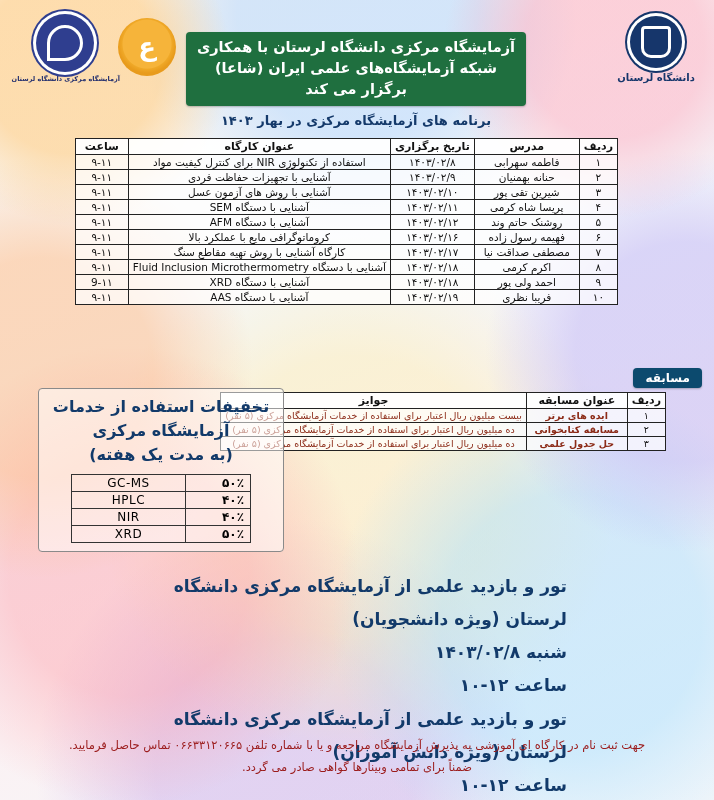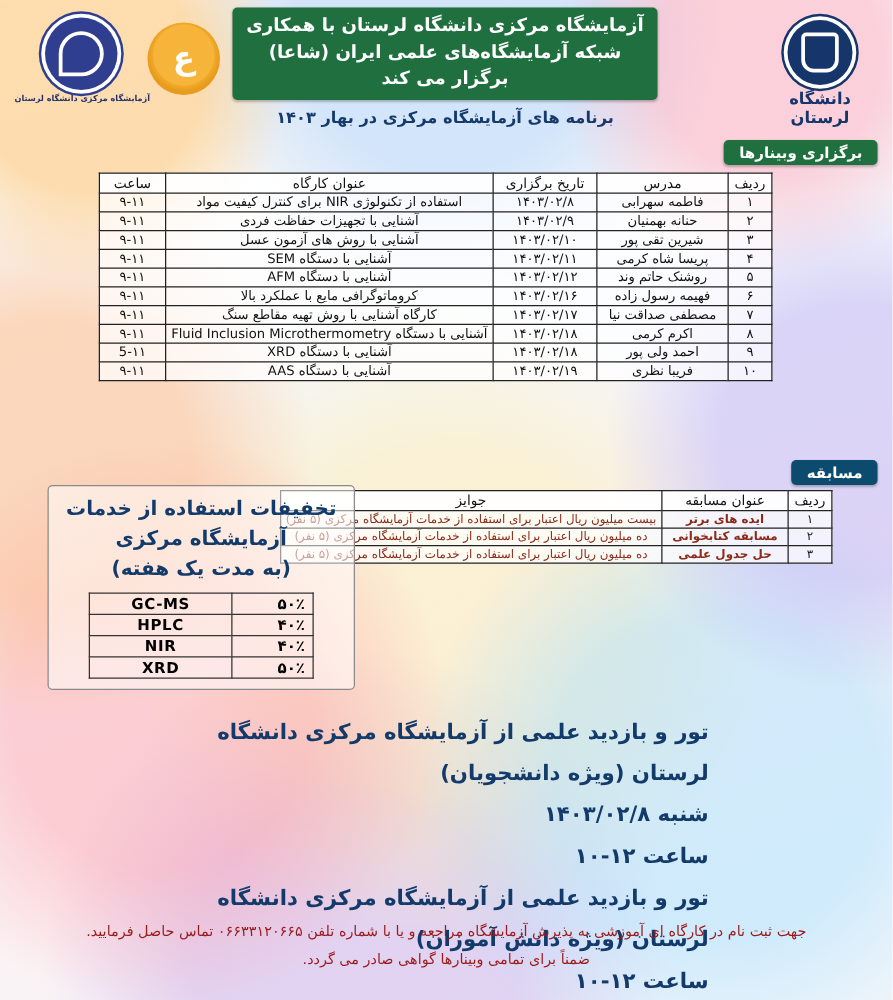--- a/index.html
+++ b/index.html
@@ -44,23 +44,23 @@
   .logo-right{position:absolute;right:12px;top:10px;width:92px;text-align:center;}
   .logo-right .seal{
     width:52px;height:52px;border-radius:50%;
     background:#16366b;margin:0 auto;position:relative;
     box-shadow:0 0 0 3px #fff,0 0 0 5px #16366b;
   }
   .logo-right .seal:before{
     content:"";position:absolute;left:50%;top:50%;transform:translate(-50%,-50%);
     width:24px;height:26px;border:3px solid #fff;border-radius:4px 4px 10px 10px;
   }
-  .logo-right .cap{font-size:13px;color:#16366b;margin-top:4px;font-weight:bold;}
-
-  .title-wrap{position:absolute;left:186px;top:0;width:340px;text-align:center;}
+  .logo-right .cap{font-size:10px;color:#16366b;margin-top:4px;font-weight:bold;}
+
+  .title-wrap{position:absolute;left:186px;top:26px;width:340px;text-align:center;}
   .title-main{
     background:#1f6f3f;color:#fff;border-radius:4px;
     padding:5px 8px 6px;font-size:14.5px;font-weight:bold;line-height:1.45;
     box-shadow:0 1px 2px rgba(0,0,0,.25);
   }
   .title-sub{
     margin-top:7px;color:#153a6b;font-size:13px;font-weight:bold;
   }
 
   
@@ -70,21 +70,21 @@
   }
   .tag-webinar{right:12px;top:112px;background:#1f6f3f;}
   .tag-contest{right:12px;top:368px;background:#0c4a6e;}
 
   
   .tbl{
     position:absolute;border-collapse:collapse;background:rgba(255,255,255,.72);
     font-size:10.5px;color:#111;
   }
   .tbl th,.tbl td{border:1px solid #222;padding:1px 4px;text-align:center;white-space:nowrap;}
-  .tbl th{font-weight:normal;background:rgba(255,255,255,.8);font-size:11px;}
+  .tbl th{font-weight:bold;background:rgba(255,255,255,.8);font-size:11px;}
 
   #webinar-table{right:96px;top:138px;}
   #webinar-table td.c-title{text-align:center;}
   #webinar-table .col-row{width:26px;}
   #webinar-table .col-sp{width:96px;margin-left:36px;}
   #webinar-table .col-date{width:74px;}
   #webinar-table .col-title{width:218px;}
   #webinar-table .col-time{width:44px;}
 
   
@@ -98,21 +98,21 @@
   
   .discount{
     position:absolute;right:430px;top:388px;width:228px;
     background:rgba(255,255,255,.55);border:1px solid #8a8a8a;border-radius:4px;
     padding:6px 8px 8px;text-align:center;
   }
   .discount .d-title{font-size:16px;font-weight:bold;color:#123a6a;line-height:1.5;}
   .discount table{margin:7px auto 0;border-collapse:collapse;width:180px;font-size:12px;}
   .discount td{border:1px solid #333;padding:1px 6px;}
   .discount td.val{width:52px;text-align:right;font-weight:bold;}
-  .discount td.nm{text-align:center;font-weight:bold;letter-spacing:.5px;}
+  .discount td.nm{text-align:center;font-weight:normal;letter-spacing:.5px;}
 
   
   .tour{
     position:absolute;left:50%;transform:translateX(-50%);top:570px;width:420px;
     text-align:right;color:#123a6a;font-size:17px;font-weight:bold;line-height:1.95;
   }
 
   
   .footer{
     position:absolute;left:0;top:735px;width:714px;text-align:center;
@@ -139,21 +139,20 @@
       <div class="title-main">آزمایشگاه مرکزی دانشگاه لرستان با همکاری شبکه آزمایشگاه‌های علمی ایران (شاعا) برگزار می کند</div>
       <div class="title-sub">برنامه های آزمایشگاه مرکزی در بهار ۱۴۰۳</div>
     </div>
 
     <div class="logo-right">
       <div class="seal"></div>
       <div class="cap">دانشگاه لرستان</div>
     </div>
   </div>
 
-  <div class="tag tag-webinar">برگزاری وبینارها</div>
 
   <table class="tbl" id="webinar-table">
     <thead>
       <tr>
         <th class="col-row">ردیف</th>
         <th class="col-sp">مدرس</th>
         <th class="col-date">تاریخ برگزاری</th>
         <th class="col-title">عنوان کارگاه</th>
         <th class="col-time">ساعت</th>
       </tr>
@@ -213,21 +212,21 @@
           <td>اکرم کرمی</td>
           <td>۱۴۰۳/۰۲/۱۸</td>
           <td class="c-title">آشنایی با دستگاه Fluid Inclusion Microthermometry</td>
           <td>۹-۱۱</td>
         </tr>
       <tr>
           <td>۹</td>
           <td>احمد ولی پور</td>
           <td>۱۴۰۳/۰۲/۱۸</td>
           <td class="c-title">آشنایی با دستگاه XRD</td>
-          <td>5-۱۱</td>
+          <td>9-۱۱</td>
         </tr>
       <tr>
           <td>۱۰</td>
           <td>فریبا نظری</td>
           <td>۱۴۰۳/۰۲/۱۹</td>
           <td class="c-title">آشنایی با دستگاه AAS</td>
           <td>۹-۱۱</td>
         </tr>
     </tbody>
   </table>

